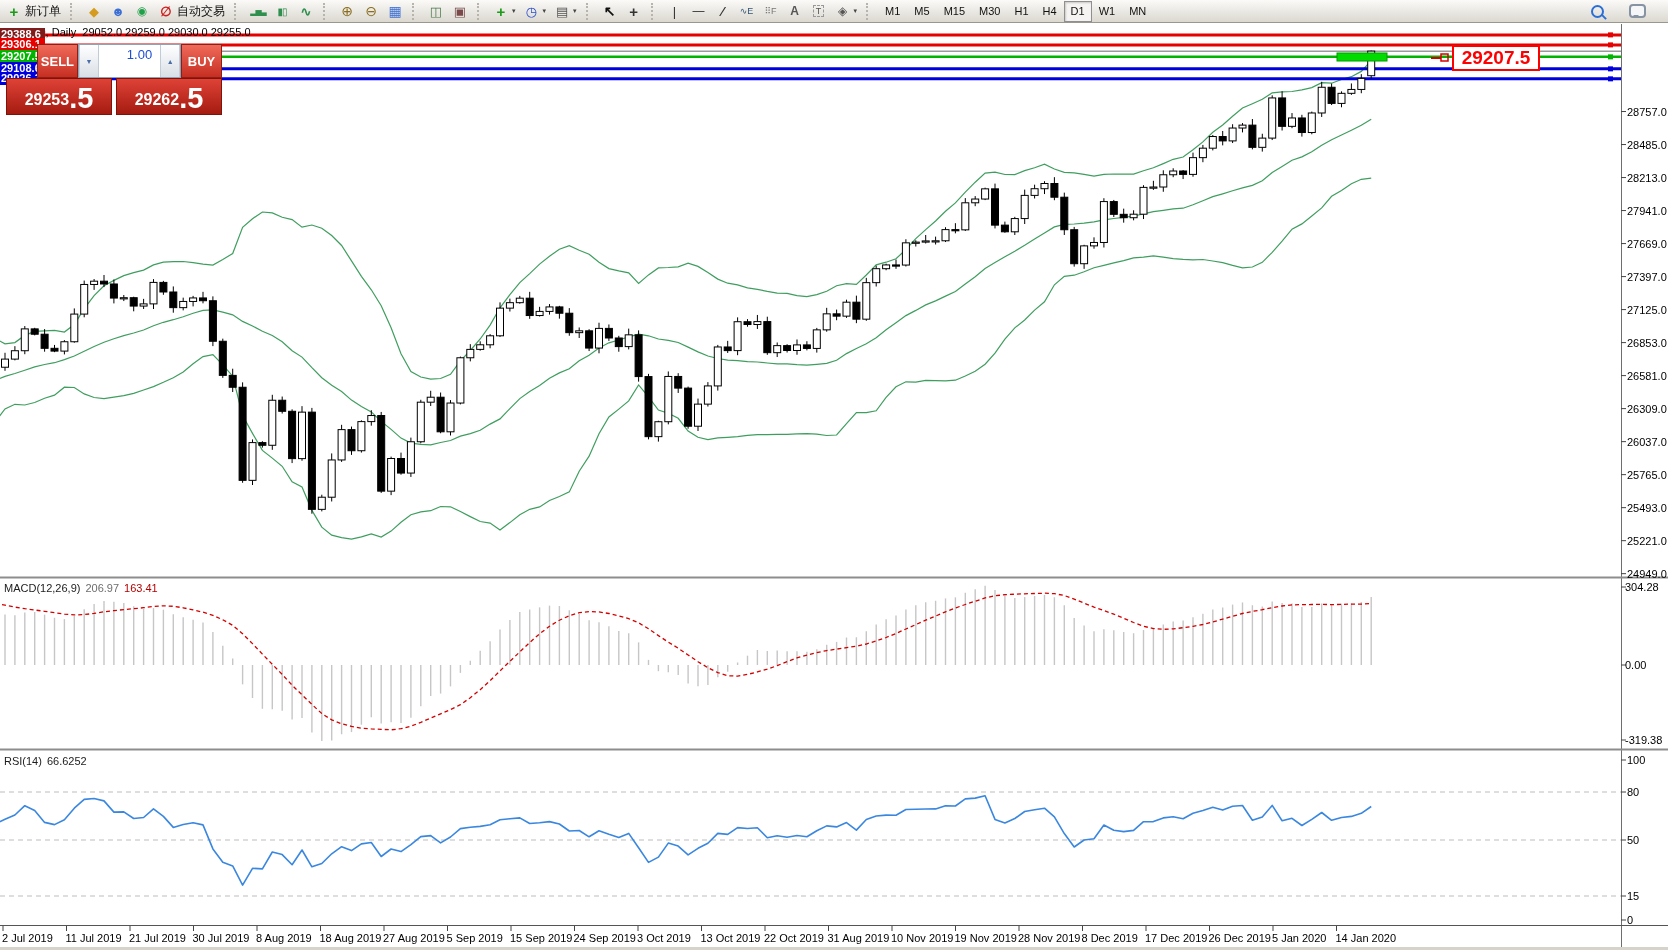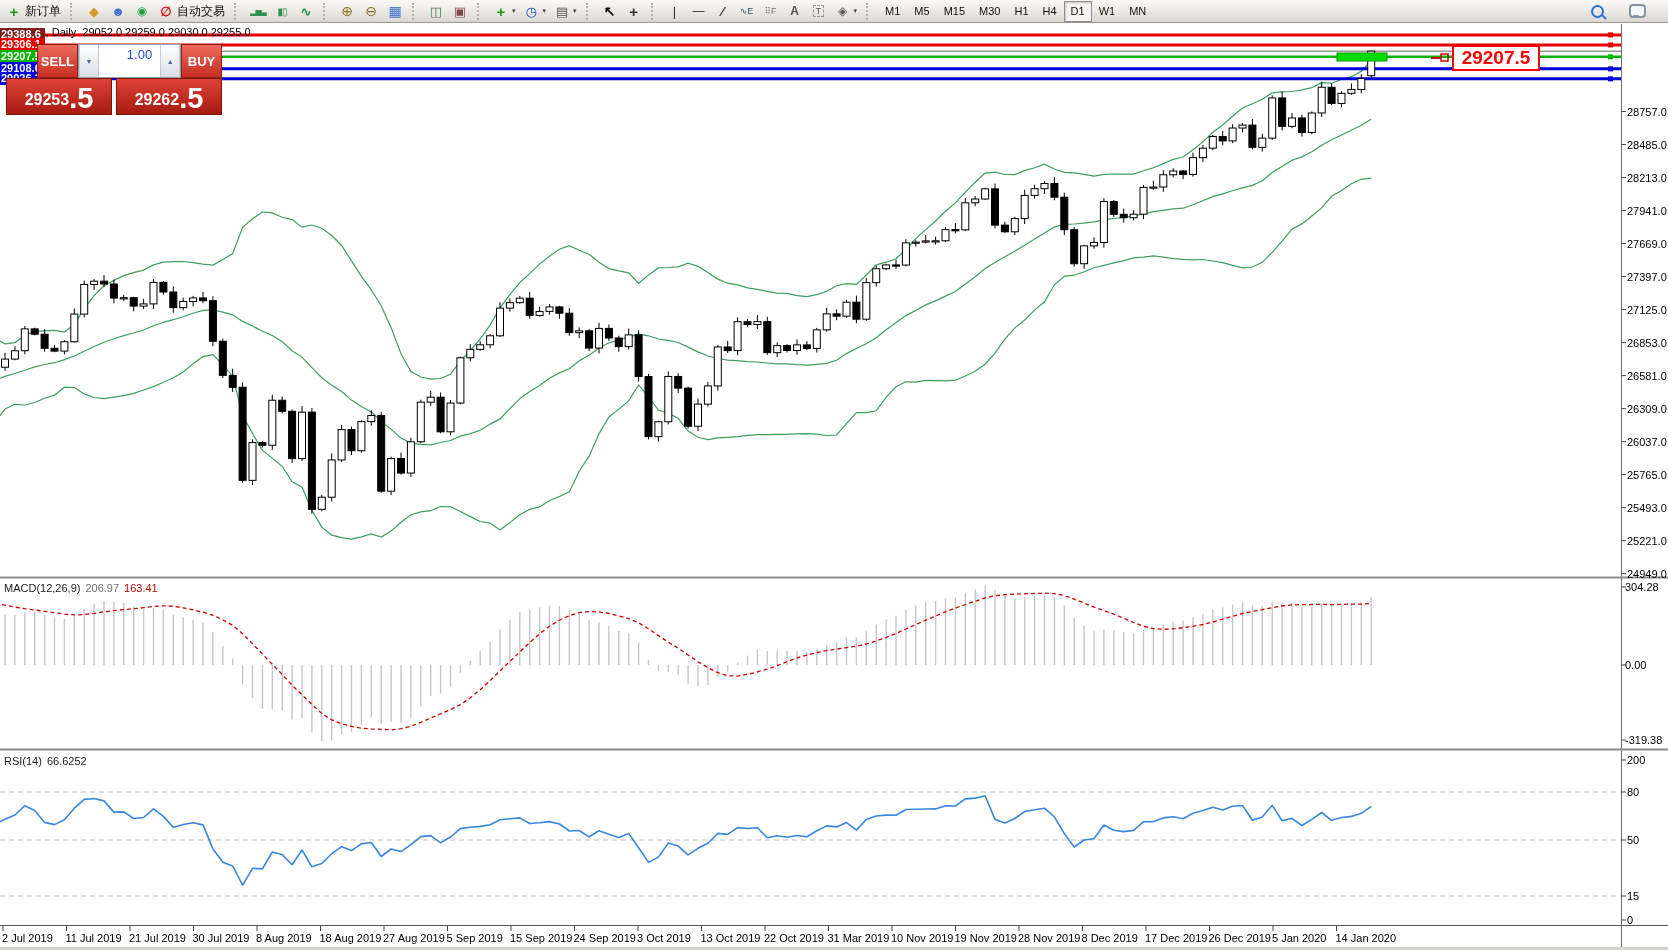--- a/index.html
+++ b/index.html
@@ -744,39 +744,39 @@
         <span class="axlab" style="left: 1627px; top: 369.609px;">26581.0</span>
         <span class="axlab" style="left: 1627px; top: 402.619px;">26309.0</span>
         <span class="axlab" style="left: 1627px; top: 435.629px;">26037.0</span>
         <span class="axlab" style="left: 1627px; top: 468.639px;">25765.0</span>
         <span class="axlab" style="left: 1627px; top: 501.649px;">25493.0</span>
         <span class="axlab" style="left: 1627px; top: 534.659px;">25221.0</span>
         <span class="axlab" style="left: 1627px; top: 567.669px;">24949.0</span>
         <span class="axlab" style="left: 1625px; top: 581.013px;">304.28</span>
         <span class="axlab" style="left: 1625px; top: 659px;">0.00</span>
         <span class="axlab" style="left: 1625px; top: 734px;">-319.38</span>
-        <span class="axlab" style="left: 1627px; top: 754px;">200</span>
+        <span class="axlab" style="left: 1627px; top: 754px;">100</span>
         <span class="axlab" style="left: 1627px; top: 786px;">80</span>
         <span class="axlab" style="left: 1627px; top: 834px;">50</span>
         <span class="axlab" style="left: 1627px; top: 890px;">15</span>
         <span class="axlab" style="left: 1627px; top: 914px;">0</span>
         <span class="datelab" style="left: 2px; top: 932px;">2 Jul 2019</span>
         <span class="datelab" style="left: 65.5px; top: 932px;">11 Jul 2019</span>
         <span class="datelab" style="left: 129px; top: 932px;">21 Jul 2019</span>
         <span class="datelab" style="left: 192.5px; top: 932px;">30 Jul 2019</span>
         <span class="datelab" style="left: 256px; top: 932px;">8 Aug 2019</span>
         <span class="datelab" style="left: 319.5px; top: 932px;">18 Aug 2019</span>
         <span class="datelab" style="left: 383px; top: 932px;">27 Aug 2019</span>
         <span class="datelab" style="left: 446.5px; top: 932px;">5 Sep 2019</span>
         <span class="datelab" style="left: 510px; top: 932px;">15 Sep 2019</span>
         <span class="datelab" style="left: 573.5px; top: 932px;">24 Sep 2019</span>
         <span class="datelab" style="left: 637px; top: 932px;">3 Oct 2019</span>
         <span class="datelab" style="left: 700.5px; top: 932px;">13 Oct 2019</span>
         <span class="datelab" style="left: 764px; top: 932px;">22 Oct 2019</span>
-        <span class="datelab" style="left: 827.5px; top: 932px;">31 Mar 2019</span>
+        <span class="datelab" style="left: 827.5px; top: 932px;">31 Aug 2019</span>
         <span class="datelab" style="left: 891px; top: 932px;">10 Nov 2019</span>
         <span class="datelab" style="left: 954.5px; top: 932px;">19 Nov 2019</span>
         <span class="datelab" style="left: 1018px; top: 932px;">28 Nov 2019</span>
         <span class="datelab" style="left: 1081.5px; top: 932px;">8 Dec 2019</span>
         <span class="datelab" style="left: 1145px; top: 932px;">17 Dec 2019</span>
         <span class="datelab" style="left: 1208.5px; top: 932px;">26 Dec 2019</span>
         <span class="datelab" style="left: 1272px; top: 932px;">5 Jan 2020</span>
         <span class="datelab" style="left: 1335.5px; top: 932px;">14 Jan 2020</span>
       </div>
   </div>

